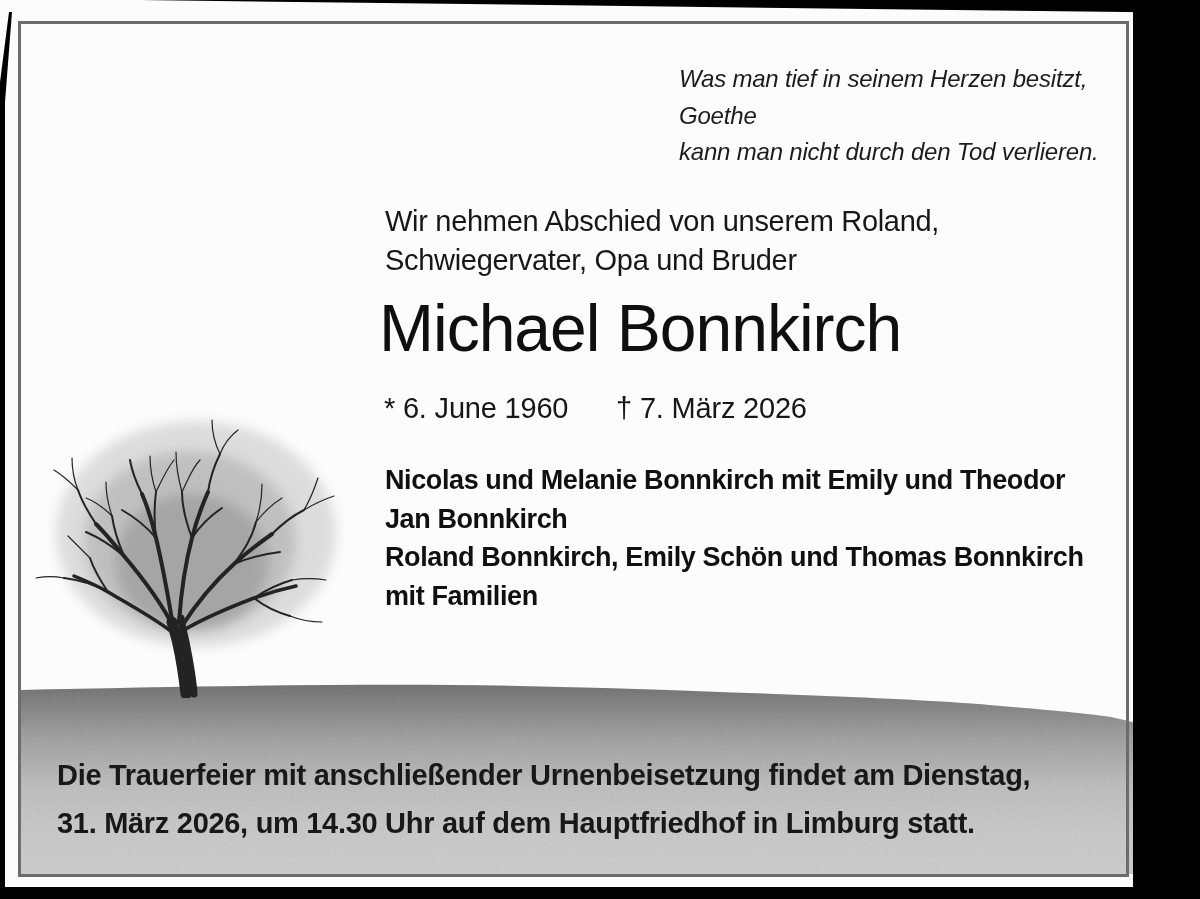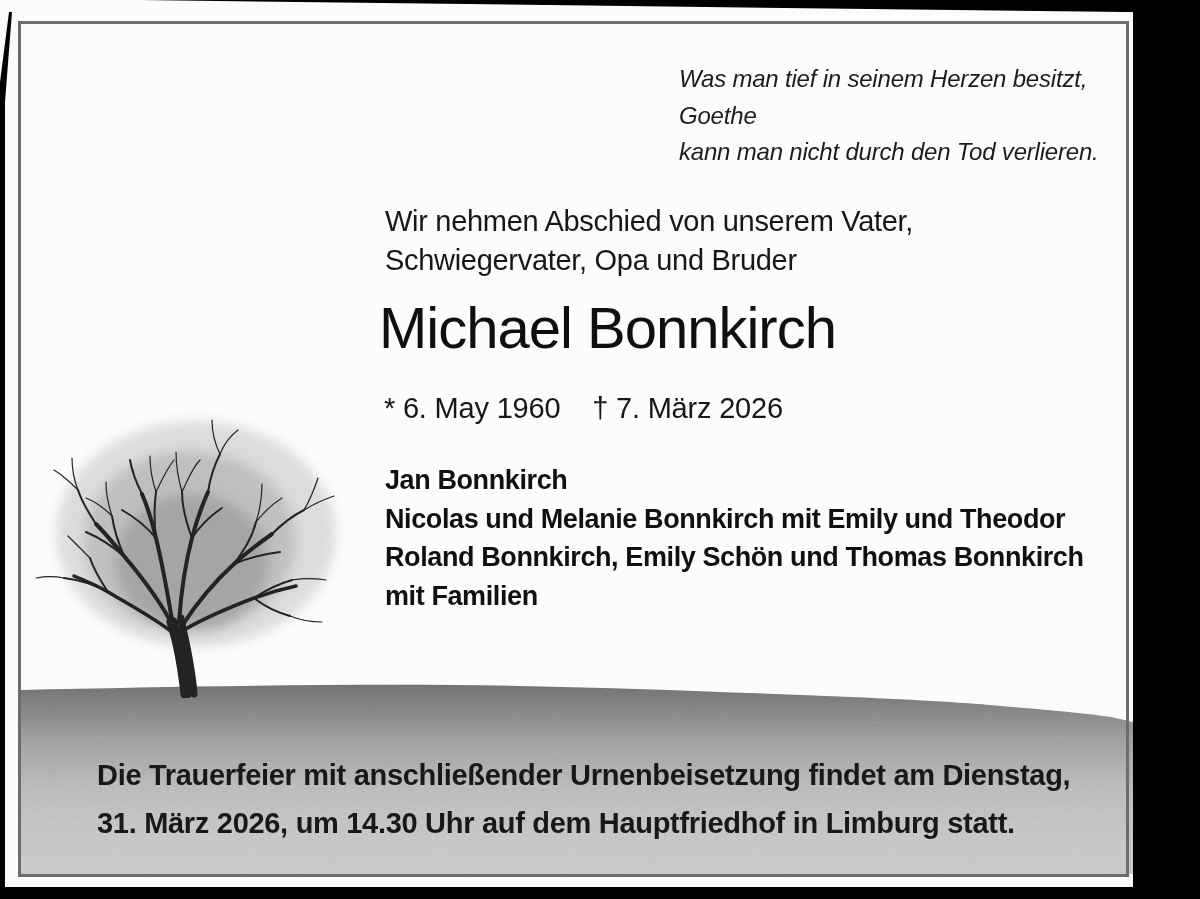--- a/index.html
+++ b/index.html
@@ -22,32 +22,32 @@
   .edge-left{left:0;top:12px;width:14px;height:887px;
     clip-path:polygon(9px 0,12px 0,5px 90px,5px 100%,0 100%,0 70px);}
 
   .txt{position:absolute;white-space:nowrap;}
   .quote{
     left:679px;top:61px;font-style:italic;font-size:24px;line-height:36.5px;
     letter-spacing:-0.2px;color:#1c1c1c;z-index:3;
   }
   .intro{left:385px;top:202px;font-size:29px;line-height:39px;letter-spacing:-0.3px;z-index:3;}
   .name{
-    left:379px;top:285px;font-size:58px;line-height:86px;letter-spacing:-1px;
+    left:379px;top:285px;font-size:66px;line-height:86px;letter-spacing:-1px;
     color:#0f0f0f;z-index:3;
   }
   .dates{left:384px;top:392px;font-size:29px;letter-spacing:-0.2px;z-index:3;}
-  .dates .death{margin-left:24px;}
+  .dates .death{margin-left:40px;}
   .mourners{
     left:385px;top:461px;font-size:27px;font-weight:bold;line-height:38.6px;
     letter-spacing:-0.4px;color:#101010;z-index:3;
   }
   .funeral{
     left:57px;top:752px;font-size:29px;font-weight:bold;line-height:47.5px;
-    letter-spacing:-0.3px;color:#181818;z-index:3;margin-left:40px;
+    letter-spacing:-0.3px;color:#181818;z-index:3;
   }
   .art{position:absolute;z-index:1;}
   .hill-svg{left:21px;top:640px;width:1158px;height:234px;}
   .tree-svg{left:24px;top:386px;width:345px;height:312px;z-index:2;}
 </style>
 </head>
 <body>
 
 <div class="stage">
 
@@ -113,34 +113,34 @@
     </g>
   </svg>
 
   <div class="txt quote">
     <div>Was man tief in seinem Herzen besitzt,</div>
     <div>Goethe</div>
     <div>kann man nicht durch den Tod verlieren.</div>
   </div>
 
   <div class="txt intro">
-    <div>Wir nehmen Abschied von unserem Vater,</div>
+    <div>Wir nehmen Abschied von unserem Roland,</div>
     <div>Schwiegervater, Opa und Bruder</div>
   </div>
 
   <div class="txt name">Michael Bonnkirch</div>
 
   <div class="txt dates">
-    <span class="birth">* 6. May 1960</span>
+    <span class="birth">* 6. June 1960</span>
     <span class="death">† 7. März 2026</span>
   </div>
 
   <div class="txt mourners">
+    <div>Nicolas und Melanie Bonnkirch mit Emily und Theodor</div>
     <div>Jan Bonnkirch</div>
-    <div>Nicolas und Melanie Bonnkirch mit Emily und Theodor</div>
     <div>Roland Bonnkirch, Emily Schön und Thomas Bonnkirch</div>
     <div>mit Familien</div>
   </div>
 
   <div class="txt funeral">
     <div>Die Trauerfeier mit anschließender Urnenbeisetzung findet am Dienstag,</div>
     <div>31. März 2026, um 14.30 Uhr auf dem Hauptfriedhof in Limburg statt.</div>
   </div>
 
   <div class="edge edge-top"></div>

